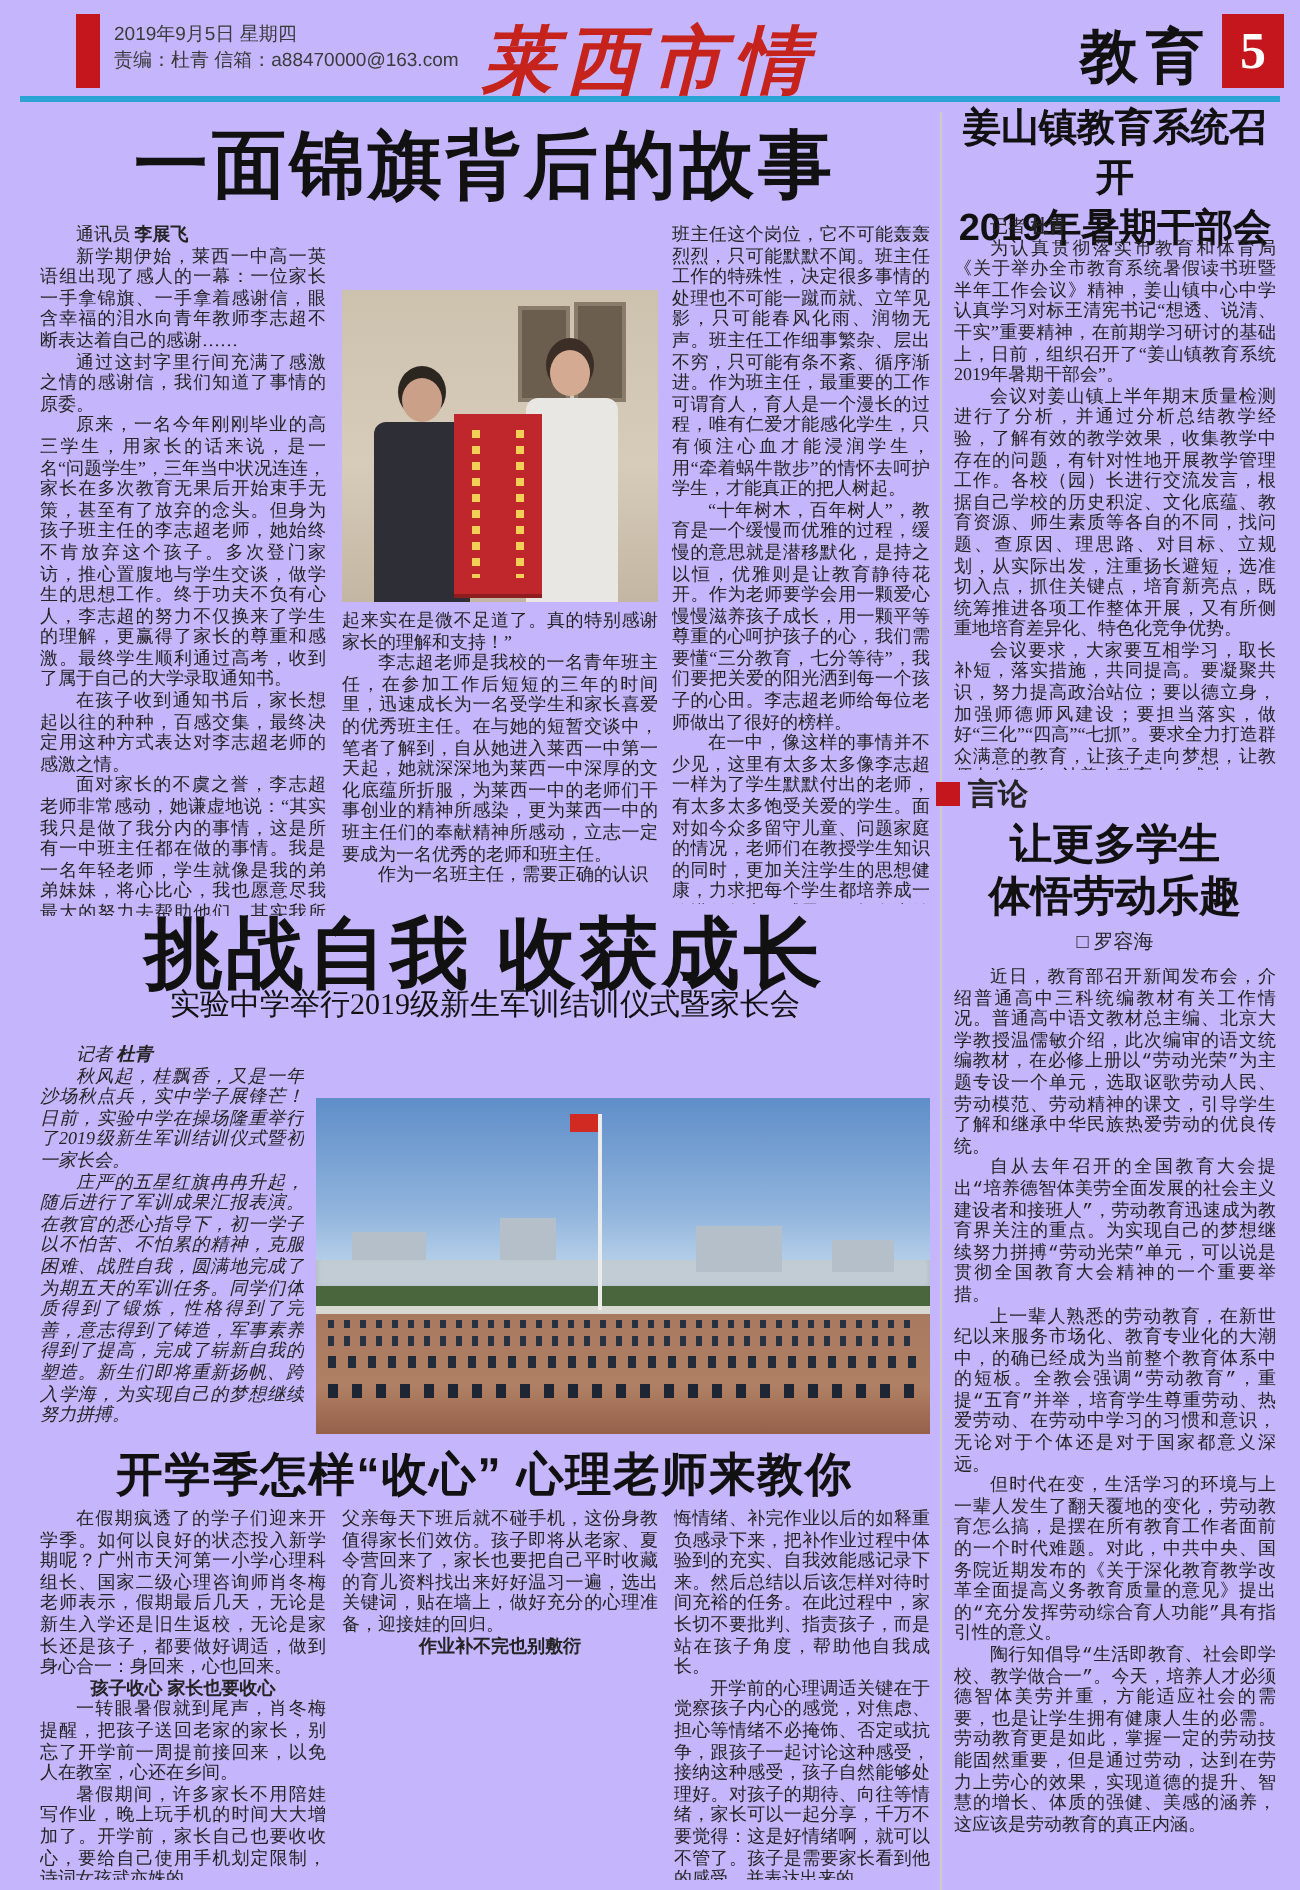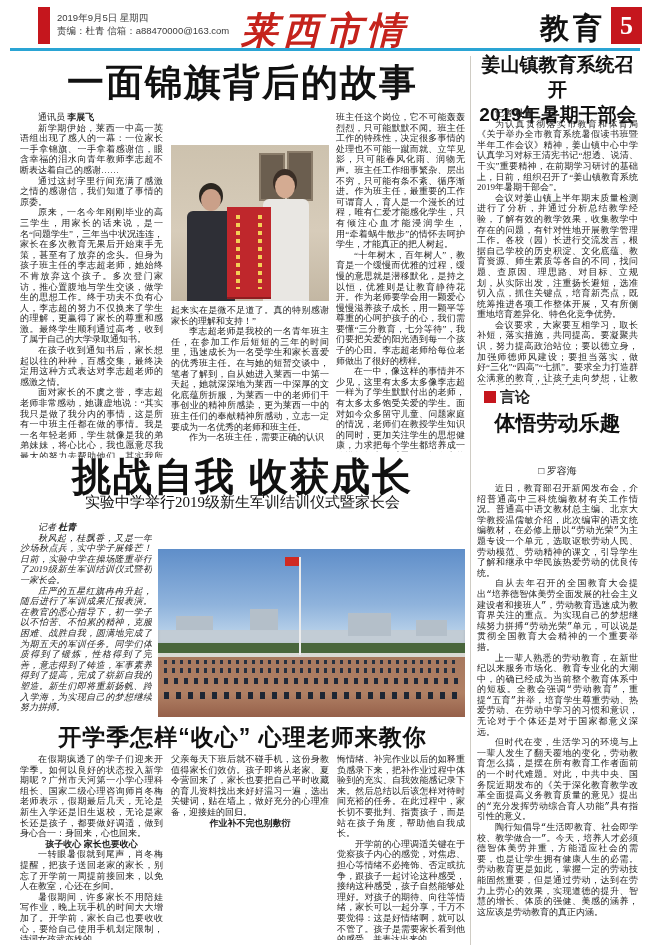--- a/index.html
+++ b/index.html
@@ -1,16 +1,16 @@
 <!DOCTYPE html>
 <html><head>
 <meta charset="utf-8">
 <style>
   html,body{margin:0;padding:0;background:#9a9a9a;}
-  #page{position:relative;width:650px;height:945px;background:#ffffff;overflow:hidden;
+  #page{position:relative;width:650px;height:945px;background:#c4b5fd;overflow:hidden;
         font-family:"Liberation Serif","DejaVu Serif",serif;color:#242424;margin:0 auto;}
   
   .red-bar{position:absolute;left:38px;top:7px;width:12px;height:37px;background:#c5161d;}
   .hdr-meta{position:absolute;left:57px;top:11px;font-size:9.5px;line-height:13px;color:#3a3a3a;
             font-family:"Liberation Sans","DejaVu Sans",sans-serif;}
   .masthead{position:absolute;left:0;top:6px;width:650px;text-align:center;font-size:37px;
             font-weight:bold;font-style:italic;color:#c5231c;letter-spacing:5px;
             font-family:"Liberation Serif","DejaVu Serif",serif;}
   .section-label{position:absolute;left:540px;top:9px;font-size:29px;font-weight:900;
             letter-spacing:4px;color:#111;font-family:"Liberation Sans","DejaVu Sans",sans-serif;}
@@ -64,21 +64,21 @@
   .p2-flag{position:absolute;left:41.5%;top:5%;width:14px;height:9px;background:#d02a22;}
   .p2-ground{position:absolute;left:0;top:64%;width:100%;height:36%;
           background:linear-gradient(180deg,#a8795f 0%,#b08064 60%,#96604a 100%);}
   .p2-row{position:absolute;left:2%;width:96%;
           background:repeating-linear-gradient(90deg,#273141 0 3px,transparent 3px 8px);}
   .p2-r1{top:66%;height:4px;}
   .p2-r2{top:71%;height:5px;}
   .p2-r3{top:77%;height:6px;background:repeating-linear-gradient(90deg,#222b3a 0 4px,transparent 4px 10px);}
   .p2-r4{top:85%;height:7px;background:repeating-linear-gradient(90deg,#1e2633 0 5px,transparent 5px 12px);}
   
-  .op-label{position:absolute;left:484px;top:388px;font-size:15px;font-weight:bold;
+  .op-label{position:absolute;left:468px;top:388px;font-size:15px;font-weight:bold;
             font-family:"Liberation Sans","DejaVu Sans",sans-serif;}
   .op-label .sq{display:inline-block;width:12px;height:12px;background:#c5161d;margin-right:4px;
             vertical-align:-1px;}
   .op-author{position:absolute;left:477px;top:464px;width:161px;text-align:center;font-size:10px;}
 </style>
 </head>
 <body>
 
 <div id="page">
 
@@ -183,20 +183,21 @@
     <p>为认真贯彻落实市教育和体育局《关于举办全市教育系统暑假读书班暨半年工作会议》精神，姜山镇中心中学认真学习对标王清宪书记“想透、说清、干实”重要精神，在前期学习研讨的基础上，日前，组织召开了“姜山镇教育系统2019年暑期干部会”。</p>
     <p>会议对姜山镇上半年期末质量检测进行了分析，并通过分析总结教学经验，了解有效的教学效果，收集教学中存在的问题，有针对性地开展教学管理工作。各校（园）长进行交流发言，根据自己学校的历史积淀、文化底蕴、教育资源、师生素质等各自的不同，找问题、查原因、理思路、对目标、立规划，从实际出发，注重扬长避短，选准切入点，抓住关键点，培育新亮点，既统筹推进各项工作整体开展，又有所侧重地培育差异化、特色化竞争优势。</p>
     <p>会议要求，大家要互相学习，取长补短，落实措施，共同提高。要凝聚共识，努力提高政治站位；要以德立身，加强师德师风建设；要担当落实，做好“三化”“四高”“七抓”。要求全力打造群众满意的教育，让孩子走向梦想，让教师走向精彩，让姜山教育走向成功。</p>
   </div>
 
   <div class="op-label">
     <span class="sq"></span><span>言论</span>
   </div>
 
   <div class="headline" style="left:477px;top:410px;width:161px;font-size:21px;line-height:26px;">
+    <div>让更多学生</div>
     <div>体悟劳动乐趣</div>
   </div>
   <div class="op-author">□ 罗容海</div>
 
   <div class="col" style="left:477px;top:484px;width:161px;height:455px;font-family:Liberation Mono, monospace;">
     <p>近日，教育部召开新闻发布会，介绍普通高中三科统编教材有关工作情况。普通高中语文教材总主编、北京大学教授温儒敏介绍，此次编审的语文统编教材，在必修上册以“劳动光荣”为主题专设一个单元，选取讴歌劳动人民、劳动模范、劳动精神的课文，引导学生了解和继承中华民族热爱劳动的优良传统。</p>
     <p>自从去年召开的全国教育大会提出“培养德智体美劳全面发展的社会主义建设者和接班人”，劳动教育迅速成为教育界关注的重点。为实现自己的梦想继续努力拼搏“劳动光荣”单元，可以说是贯彻全国教育大会精神的一个重要举措。</p>
     <p>上一辈人熟悉的劳动教育，在新世纪以来服务市场化、教育专业化的大潮中，的确已经成为当前整个教育体系中的短板。全教会强调“劳动教育”，重提“五育”并举，培育学生尊重劳动、热爱劳动、在劳动中学习的习惯和意识，无论对于个体还是对于国家都意义深远。</p>
     <p>但时代在变，生活学习的环境与上一辈人发生了翻天覆地的变化，劳动教育怎么搞，是摆在所有教育工作者面前的一个时代难题。对此，中共中央、国务院近期发布的《关于深化教育教学改革全面提高义务教育质量的意见》提出的“充分发挥劳动综合育人功能”具有指引性的意义。</p>
     <p>陶行知倡导“生活即教育、社会即学校、教学做合一”。今天，培养人才必须德智体美劳并重，方能适应社会的需要，也是让学生拥有健康人生的必需。劳动教育更是如此，掌握一定的劳动技能固然重要，但是通过劳动，达到在劳力上劳心的效果，实现道德的提升、智慧的增长、体质的强健、美感的涵养，这应该是劳动教育的真正内涵。</p>

